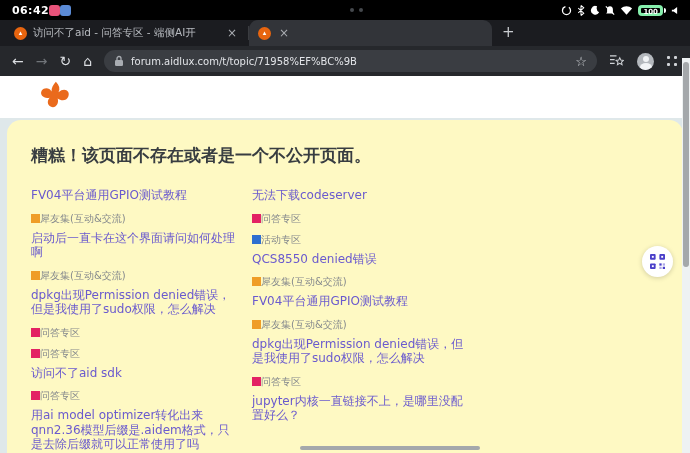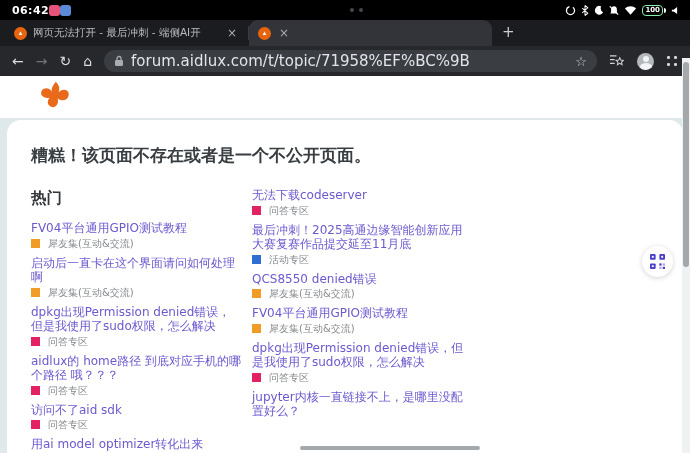--- a/index.html
+++ b/index.html
@@ -11,61 +11,61 @@
   .status-bar { height:20px; background:#000; display:flex; align-items:center; padding:0 12px; position:relative; }
   .sb-time { color:#fff; font-size:11px; font-weight:bold; letter-spacing:.4px; }
   .notif { width:11px; height:11px; border-radius:3px; display:inline-block; }
   .notif.pink { background:#e8537a; }
   .notif.blue { background:#5b8bd6; }
   .cam-dots { position:absolute; left:350px; top:8px; display:flex; gap:5px; }
   .cam-dots i { width:4px; height:4px; background:#45494d; border-radius:50%; display:block; }
   .sb-right { margin-left:auto; display:flex; align-items:center; gap:5px; }
   .sb-right svg { display:block; }
   .battery { display:flex; align-items:center; gap:1px; }
-  .bat-body { border:1px solid #86efac; border-radius:4px; height:11px; padding:0 2px; color:#fff; font-size:7px; line-height:9px; font-weight:bold; }
+  .bat-body { border:3px solid #86efac; border-radius:4px; height:11px; padding:0 2px; color:#fff; font-size:7px; line-height:9px; font-weight:bold; }
   .bat-nub { width:2px; height:5px; background:#fff; border-radius:0 2px 2px 0; }
 
   
   .tab-strip { height:26px; background:#1b1c20; display:flex; align-items:flex-end; padding-left:5px; }
   .tab { width:243px; height:26px; display:flex; align-items:center; gap:6px; padding:0 9px; border-radius:9px 9px 0 0; color:#b9bcc1; font-size:10.5px; cursor:default; }
   .tab.active { background:#323439; color:#e6e8eb; }
   .favicon { width:13px; height:13px; min-width:13px; border-radius:50%; background:#e8650f; display:flex; align-items:center; justify-content:center; color:#fff; font-size:7px; line-height:13px; }
   .tab-title { flex:1; white-space:nowrap; overflow:hidden; }
   .tab-close { color:#a9acb1; font-size:12px; padding:0 2px; }
   .tab-sep { width:1px; height:14px; background:#3a3c40; margin-bottom:6px; }
   .new-tab { color:#c9ccd0; font-size:15px; margin:0 0 5px 10px; }
 
   
   .toolbar { height:30px; background:#26282c; display:flex; align-items:center; padding:0 12px; gap:12px; }
   .nav-ic { color:#dbdee2; font-size:14px; line-height:1; }
   .nav-ic.dim { color:#71757a; }
   .url-pill { flex:1; height:22px; background:#3a3d42; border-radius:12px; display:flex; align-items:center; padding:0 10px; gap:7px; max-width:506px; }
-  .url-text { color:#e2e4e8; font-size:15px; flex:1; white-space:nowrap; overflow:hidden; }
+  .url-text { color:#e2e4e8; font-size:10px; flex:1; white-space:nowrap; overflow:hidden; }
   .pill-star { color:#cfd2d6; font-size:13px; }
   .tb-right { display:flex; align-items:center; gap:13px; }
   .avatar { width:17px; height:17px; border-radius:50%; background:#b4b8bd; position:relative; overflow:hidden; }
   .avatar::before { content:""; position:absolute; left:5.5px; top:3px; width:6px; height:6px; border-radius:50%; background:#f2f4f6; }
   .avatar::after { content:""; position:absolute; left:2.5px; top:10px; width:12px; height:8px; border-radius:50%; background:#f2f4f6; }
   .grid-ic { width:11px; height:11px; display:grid; grid-template-columns:1fr 1fr; gap:3px; }
   .grid-ic i { width:3px; height:3px; background:#d0d3d7; border-radius:1px; display:block; }
 
   
   .site-header { height:42px; background:#fff; display:flex; align-items:center; padding-left:38px; }
 
   
   .content { height:335px; background:#dfe8ea; padding:2px 7px 0; }
-  .card { background:#ffffff; border-radius:14px 14px 0 0; height:100%; padding:24px 0 8px 24px; overflow:hidden; }
+  .card { background:#fef9c3; border-radius:14px 14px 0 0; height:100%; padding:24px 0 8px 24px; overflow:hidden; }
   .page-heading { font-size:17px; font-weight:bold; color:#383d41; }
   .cols { display:flex; gap:11px; margin-top:21px; }
   .col-hot { width:210px; }
   .col-recent { width:214px; }
   .col h2 { font-size:15.5px; font-weight:bold; color:#33373a; margin-bottom:12px; }
   .topic { margin-bottom:7px; }
   .t-title { display:block; color:#6a5ace; font-size:12px; line-height:14.5px; text-decoration:none; }
-  .t-cat { display:flex; align-items:center; gap:8px; margin-top:2px; }
+  .t-cat { display:flex; align-items:center; gap:0; margin-top:10px; }
   .sq { width:9px; height:9px; display:inline-block; }
   .cat-label { color:#85898d; font-size:10px; line-height:11px; }
 
   
   .qr-fab { position:absolute; right:17px; top:246px; width:31px; height:31px; border-radius:50%; background:#fff; box-shadow:0 1px 5px rgba(0,0,0,.18); display:flex; align-items:center; justify-content:center; }
   .v-track { position:absolute; right:0; top:58px; width:8px; height:395px; background:#eef2f3; }
   .v-thumb { position:absolute; right:1px; top:62px; width:6px; height:205px; background:#a4a8ab; border-radius:3px; }
   .h-thumb { position:absolute; left:300px; bottom:3px; width:180px; height:4px; background:#a4a8ab; border-radius:2px; }
 </style>
 </head>
@@ -116,21 +116,21 @@
         <svg width="7" height="9" viewBox="0 0 8 10">
             <path d="M1 4 H3 L7 1 V9 L3 6 H1 Z" fill="#fff"></path>
           </svg>
       </span>
     </div>
   </div>
 
   <div class="tab-strip">
     <div class="tab">
       <span class="favicon">▴</span>
-      <span class="tab-title">网页无法打开 - 最后冲刺 - 端侧AI开</span>
+      <span class="tab-title">访问不了aid - 问答专区 - 端侧AI开</span>
       <span class="tab-close">×</span>
     </div>
     <div class="tab-sep"></div>
     <div class="tab active">
       <span class="favicon">▴</span>
       <span class="tab-close">×</span>
     </div>
     <div class="new-tab">+</div>
   </div>
 
@@ -174,21 +174,20 @@
     </span>
   </div>
 
   <div class="content">
     <div class="card">
       <div class="page-heading">糟糕！该页面不存在或者是一个不公开页面。</div>
 
       <div class="cols">
 
         <div class="col col-hot">
-          <h2>热门</h2>
 
           <div class="topic">
             <a class="t-title" href="#">FV04平台通用GPIO测试教程</a>
             <div class="t-cat">
               <span class="sq" style="background: rgb(239, 157, 39);"></span>
               <span class="cat-label">犀友集(互动&amp;交流)</span>
             </div>
           </div>
 
           <div class="topic">
@@ -201,21 +200,20 @@
 
           <div class="topic">
             <a class="t-title" href="#">dpkg出现Permission denied错误，但是我使用了sudo权限，怎么解决</a>
             <div class="t-cat">
               <span class="sq" style="background: rgb(227, 34, 99);"></span>
               <span class="cat-label">问答专区</span>
             </div>
           </div>
 
           <div class="topic">
-            <a class="t-title" href="#">aidlux的 home路径 到底对应手机的哪个路径 哦？？？</a>
             <div class="t-cat">
               <span class="sq" style="background: rgb(227, 34, 99);"></span>
               <span class="cat-label">问答专区</span>
             </div>
           </div>
 
           <div class="topic">
             <a class="t-title" href="#">访问不了aid sdk</a>
             <div class="t-cat">
               <span class="sq" style="background: rgb(227, 34, 99);"></span>
@@ -234,21 +232,20 @@
 
           <div class="topic">
             <a class="t-title" href="#">无法下载codeserver</a>
             <div class="t-cat">
               <span class="sq" style="background: rgb(227, 34, 99);"></span>
               <span class="cat-label">问答专区</span>
             </div>
           </div>
 
           <div class="topic">
-            <a class="t-title" href="#">最后冲刺！2025高通边缘智能创新应用大赛复赛作品提交延至11月底</a>
             <div class="t-cat">
               <span class="sq" style="background: rgb(46, 111, 208);"></span>
               <span class="cat-label">活动专区</span>
             </div>
           </div>
 
           <div class="topic">
             <a class="t-title" href="#">QCS8550 denied错误</a>
             <div class="t-cat">
               <span class="sq" style="background: rgb(239, 157, 39);"></span>

